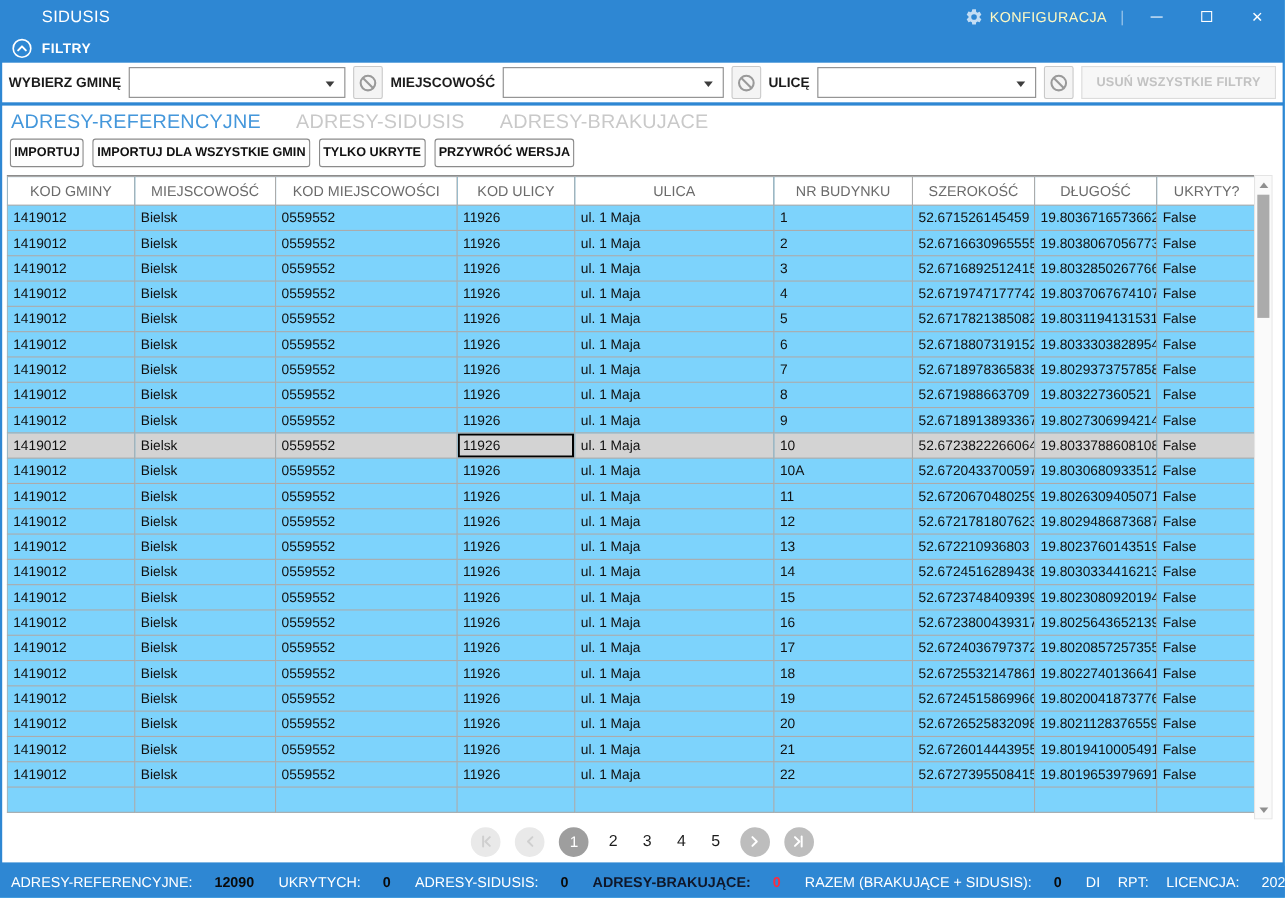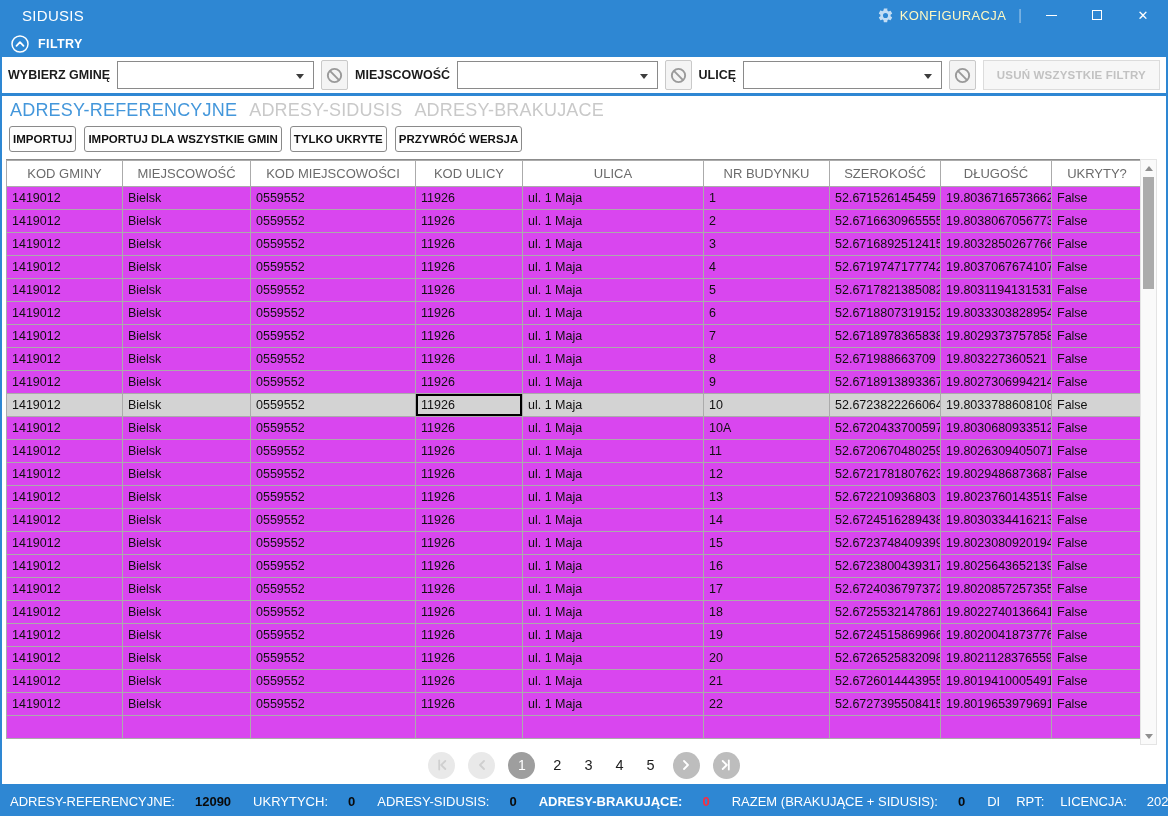--- a/index.html
+++ b/index.html
@@ -5,21 +5,21 @@
   * { box-sizing: border-box; margin: 0; padding: 0; }
   html,body { width:1168px; height:816px; overflow:hidden; }
   body {
     font-family: "Liberation Sans", sans-serif;
     background:#2E87D3;
     position:relative;
   }
   
   .titlebar {
     height:30px; display:flex; align-items:center;
-    padding:0 8px 0 22px; color:#fff;
+    padding:0 8px 0 38px; color:#fff;
   }
   .app-title { font-size:15px; letter-spacing:.3px; }
   .titlebar-right { margin-left:auto; display:flex; align-items:center; gap:12px; }
   .konfig { display:flex; align-items:center; gap:6px; color:#fef9c3; font-size:13px; letter-spacing:.4px; cursor:default; }
   .tb-sep { color:rgba(255,255,255,.5); font-size:14px; }
   .win-btn { width:34px; height:24px; display:flex; align-items:center; justify-content:center; color:#fff; font-size:13px; }
   .min-glyph { display:inline-block; width:11px; border-top:1.5px solid #fff; }
   .max-glyph { display:inline-block; width:10px; height:10px; border:1.2px solid #fff; }
   
   .filtry-row { height:27px; display:flex; align-items:center; gap:8px; padding:0 10px; color:#fff; }
@@ -46,34 +46,34 @@
     width:30px; height:30px; background:#F4F4F4; border:1px solid #C9C9C9; border-radius:2px;
     display:flex; align-items:center; justify-content:center;
   }
   .clear-all-btn {
     margin-left:auto; height:30px; padding:0 13px; background:#F7F7F7;
     border:1px solid #DCDCDC; color:#C2C2C2; font-weight:700; font-size:11.5px;
     letter-spacing:.2px; white-space:nowrap; font-family:inherit;
   }
   
   .main-panel { margin:3px 2px 0 2px; background:#fff; height:688px; position:relative; }
-  .tabs { display:flex; gap:12px; padding:4px 8px 2px 8px; align-items:baseline; }
+  .tabs { display:flex; gap:32px; padding:4px 8px 2px 8px; align-items:baseline; }
   .tab { font-size:18px; letter-spacing:.2px; color:#C9C9C9; cursor:default; }
   .tab.active { color:#4497DB; }
   .toolbar { display:flex; align-items:center; gap:8px; padding:3px 7px 6px 7px; }
   .btn {
     height:26px; padding:0 3px; background:#FDFDFD; border:1px solid #8A8A8A; border-radius:3px;
     font-weight:700; font-size:11.5px; color:#101010; white-space:nowrap; font-family:inherit;
   }
   .btn.disabled { color:#BFBFBF; border-color:#D8D8D8; background:#FCFCFC; }
   .toolbar-right { margin-left:auto; display:flex; gap:8px; }
   
   .grid-wrap { margin:1px 9px 0 4px; height:586px; display:flex; overflow:hidden; }
   .grid-area { width:1136px; overflow:hidden; border-top:1px solid #8C8C8C; }
-  table { border-collapse:collapse; table-layout:fixed; width:1136px; background:#d946ef; }
+  table { border-collapse:collapse; table-layout:fixed; width:1136px; background:#7dd3fc; }
   th {
     height:26px; font-size:13px; font-weight:400; color:#6B6B6B;
     border:1px solid #ABABAB; background:#fff; text-align:center;
     overflow:hidden; white-space:nowrap;
   }
   td {
     height:23px; font-size:12.5px; color:#101010; padding:0 0 0 5px;
     border:1px solid #ABABAB; white-space:nowrap; overflow:hidden;
   }
   tr.selected td { background:#D3D3D3; }
@@ -94,21 +94,21 @@
   .pg-nav { background:#BDBDBD; }
   .pg-num { font-size:14.5px; color:#1c1c1c; padding:0 5px; cursor:default; }
   
   .statusbar {
     position:absolute; bottom:0; left:0; width:1168px; height:29px; background:#2E87D3;
     display:flex; align-items:center; padding:0 10px; font-size:13px; color:#fff; gap:22px;
   }
   .st-item { display:flex; align-items:center; gap:20px; white-space:nowrap; }
   .st-label { color:#fff; }
   .st-value { font-weight:700; color:#0A0A0A; }
-  .st-label-dark { color:#ffffff; font-weight:700; }
+  .st-label-dark { color:#0f172a; font-weight:700; }
   .st-value-red { font-weight:700; color:#FF2B3D; }
   .statusbar-right { margin-left:auto; display:flex; align-items:center; gap:16px; white-space:nowrap; }
 </style>
 </head>
 <body>
 
 <div class="titlebar">
   <span class="app-title">SIDUSIS</span>
   <div class="titlebar-right">
     <span class="konfig">

